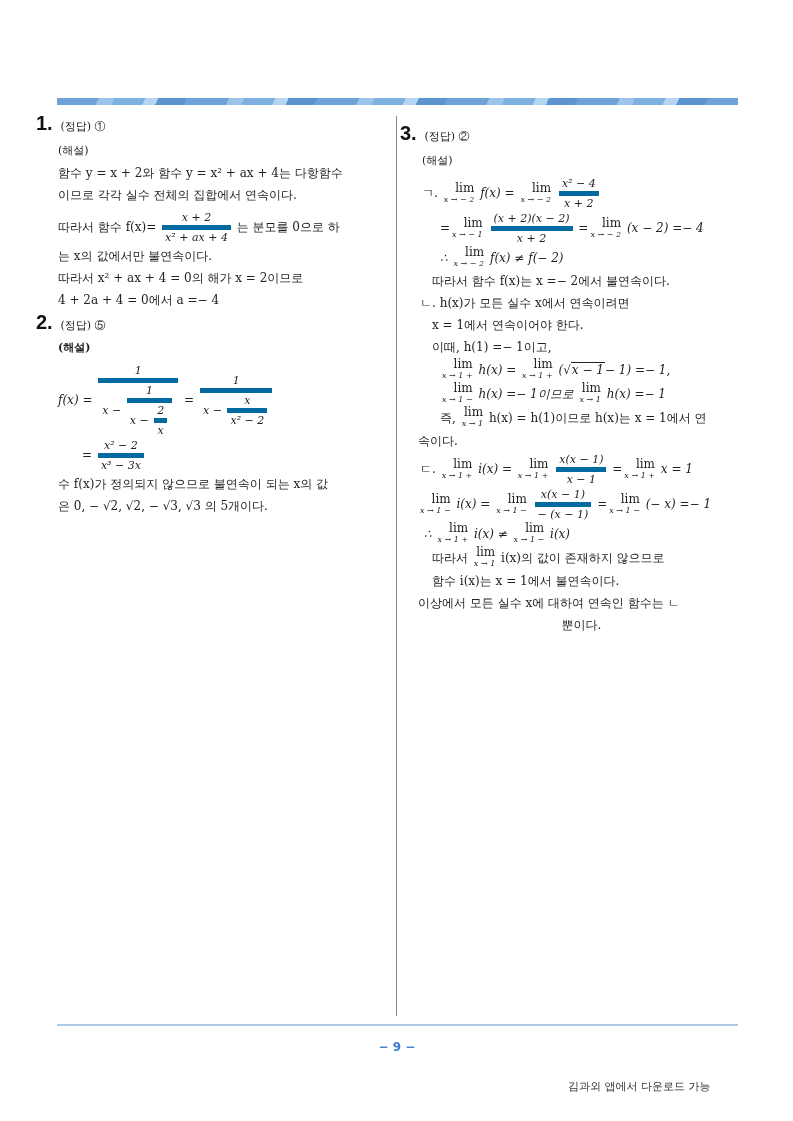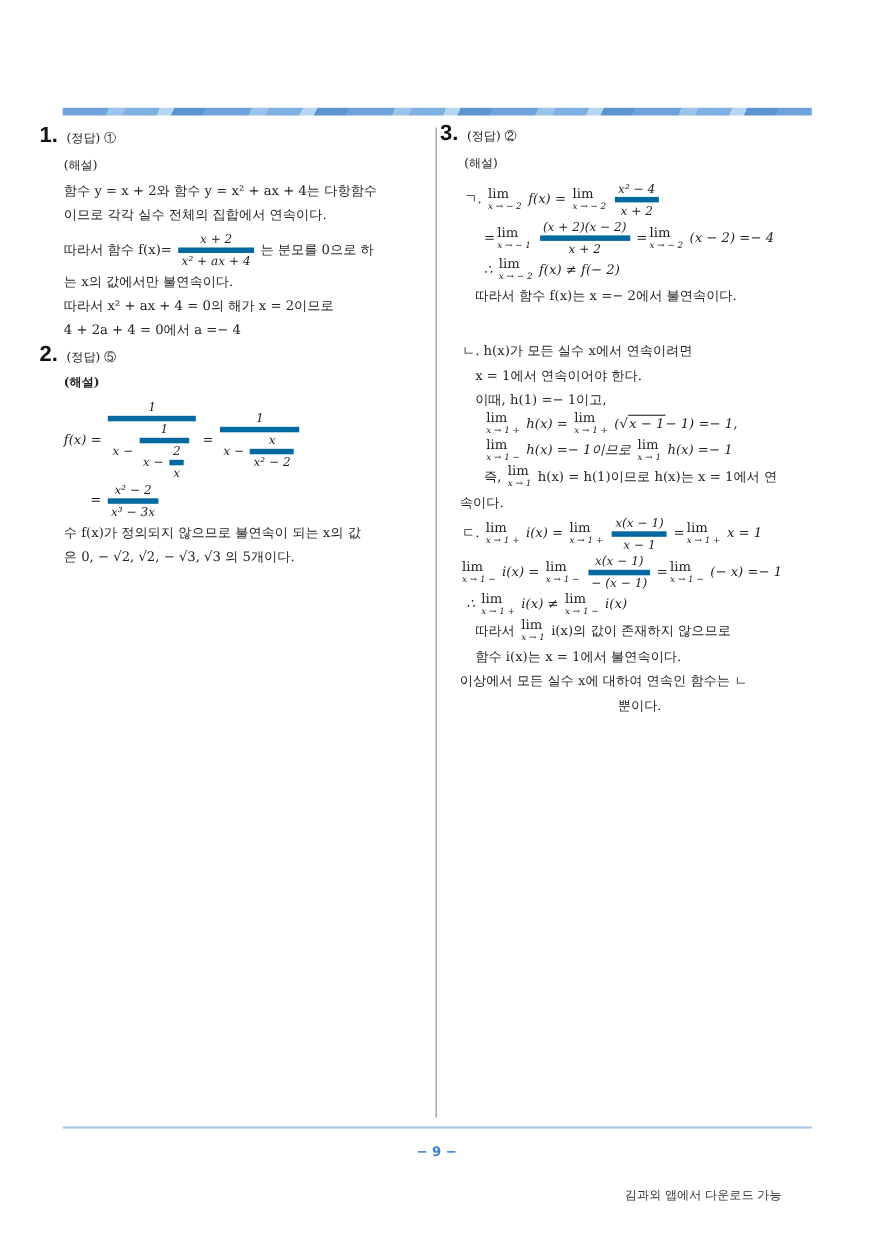--- a/index.html
+++ b/index.html
@@ -19,21 +19,21 @@
   .col { position:absolute; font-size:12px; line-height:22px; }
   .q-head { position:relative; height:24px; }
   .q-num { font-family:"Liberation Sans", sans-serif; font-weight:bold; font-size:20px; color:#111; }
   .q-ans { font-size:11px; margin-left:4px; }
   .sub { font-size:11px; margin-left:22px; }
   .line { white-space:nowrap; margin-left:22px; }
   .m { font-style:italic; font-family:"DejaVu Serif", serif; }
   .frac { display:inline-block; vertical-align:middle; text-align:center; margin:0 2px; }
   .frac > span { display:block; padding:0 3px; line-height:15px; font-size:11px; }
   .frac > span.num { border-bottom:5px solid #0369a1; }
-  .lim { display:inline-block; vertical-align:middle; text-align:left; line-height:12px; margin:0 2px; }
+  .lim { display:inline-block; vertical-align:middle; text-align:right; line-height:12px; margin:0 2px; }
   .lim .l1 { display:block; font-size:12px; font-style:normal; }
   .lim .l2 { display:block; font-size:8px; font-style:italic; }
   .sqrt { border-top:1px solid #222; padding:0 1px; }
 </style>
 </head>
 <body>
 
 <div class="stripe"></div>
 <div class="divider"></div>
 
@@ -88,21 +88,21 @@
     </span>
   </div>
   <div class="line m" style="margin-left:46px;">
     <span>=</span>
     <span class="frac"><span class="num">x² − 2</span><span>x³ − 3x</span></span>
   </div>
   <div class="line">수 f(x)가 정의되지 않으므로 불연속이 되는 x의 값</div>
   <div class="line">은 0, − √2, √2, − √3, √3 의 5개이다.</div>
 </div>
 
-<div class="col" style="left:400px; top:110px; width:345px;">
+<div class="col" style="left:400px; top:122px; width:345px;">
   <div class="q-head">
     <span class="q-num">3.</span>
     <span class="q-ans">(정답) ②</span>
   </div>
   <div class="sub" style="margin-top:4px;">(해설)</div>
 
   <div class="line m" style="margin-top:4px;">
     <span style="font-style:normal;">ㄱ.</span>
     <span class="lim"><span class="l1">lim</span><span class="l2">x → − 2</span></span>
     <span>f(x) =</span>
@@ -115,21 +115,21 @@
     =<span class="lim"><span class="l1">lim</span><span class="l2">x → − 2</span></span>
     <span>(x − 2) =− 4</span>
   </div>
   <div class="line m" style="margin-left:40px;">
     <span>∴</span>
     <span class="lim"><span class="l1">lim</span><span class="l2">x → − 2</span></span>
     <span>f(x) ≠ f(− 2)</span>
   </div>
   <div class="line" style="margin-left:32px;">따라서 함수 f(x)는 x =− 2에서 불연속이다.</div>
 
-  <div class="line" style="margin-left:20px;margin-top:28px;">
+  <div class="line" style="margin-left:20px;">
     <span>ㄴ.</span> <span>h(x)가 모든 실수 x에서 연속이려면</span>
   </div>
   <div class="line" style="margin-left:32px;">x = 1에서 연속이어야 한다.</div>
   <div class="line" style="margin-left:32px;">이때, h(1) =− 1이고,</div>
   <div class="line m" style="margin-left:40px;">
     <span class="lim"><span class="l1">lim</span><span class="l2">x → 1 +</span></span>
     <span>h(x) =</span>
     <span class="lim"><span class="l1">lim</span><span class="l2">x → 1 +</span></span>
     (√<span class="sqrt">x − 1</span><span>− 1) =− 1,</span>
   </div>

